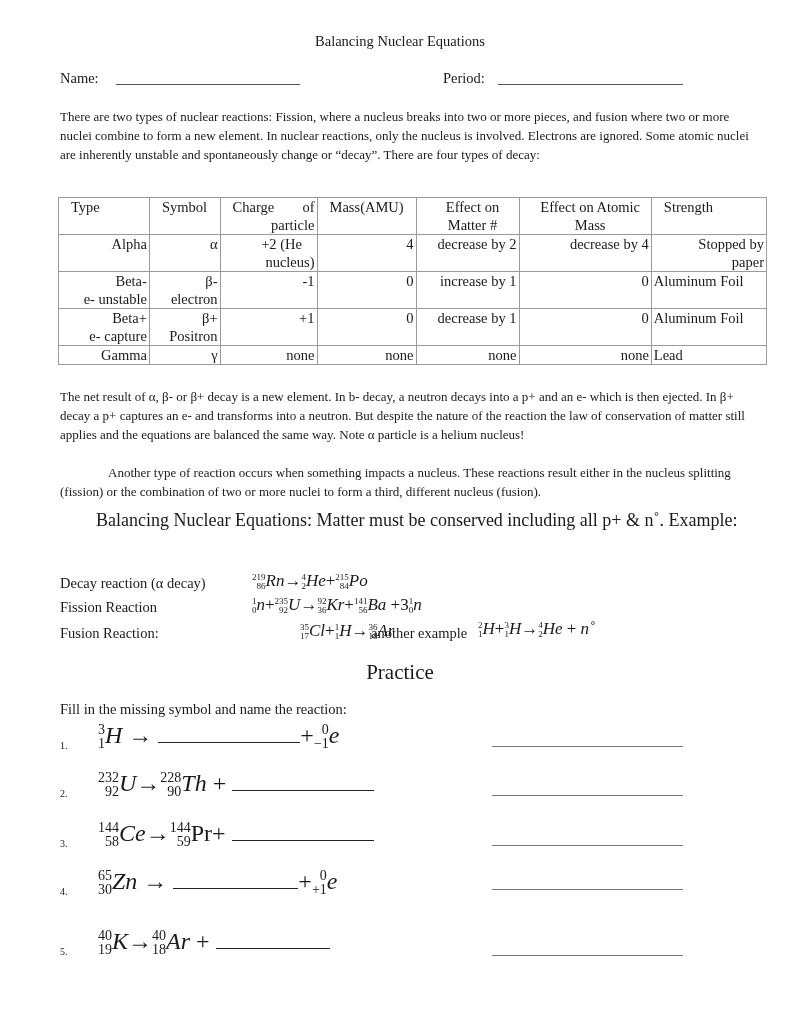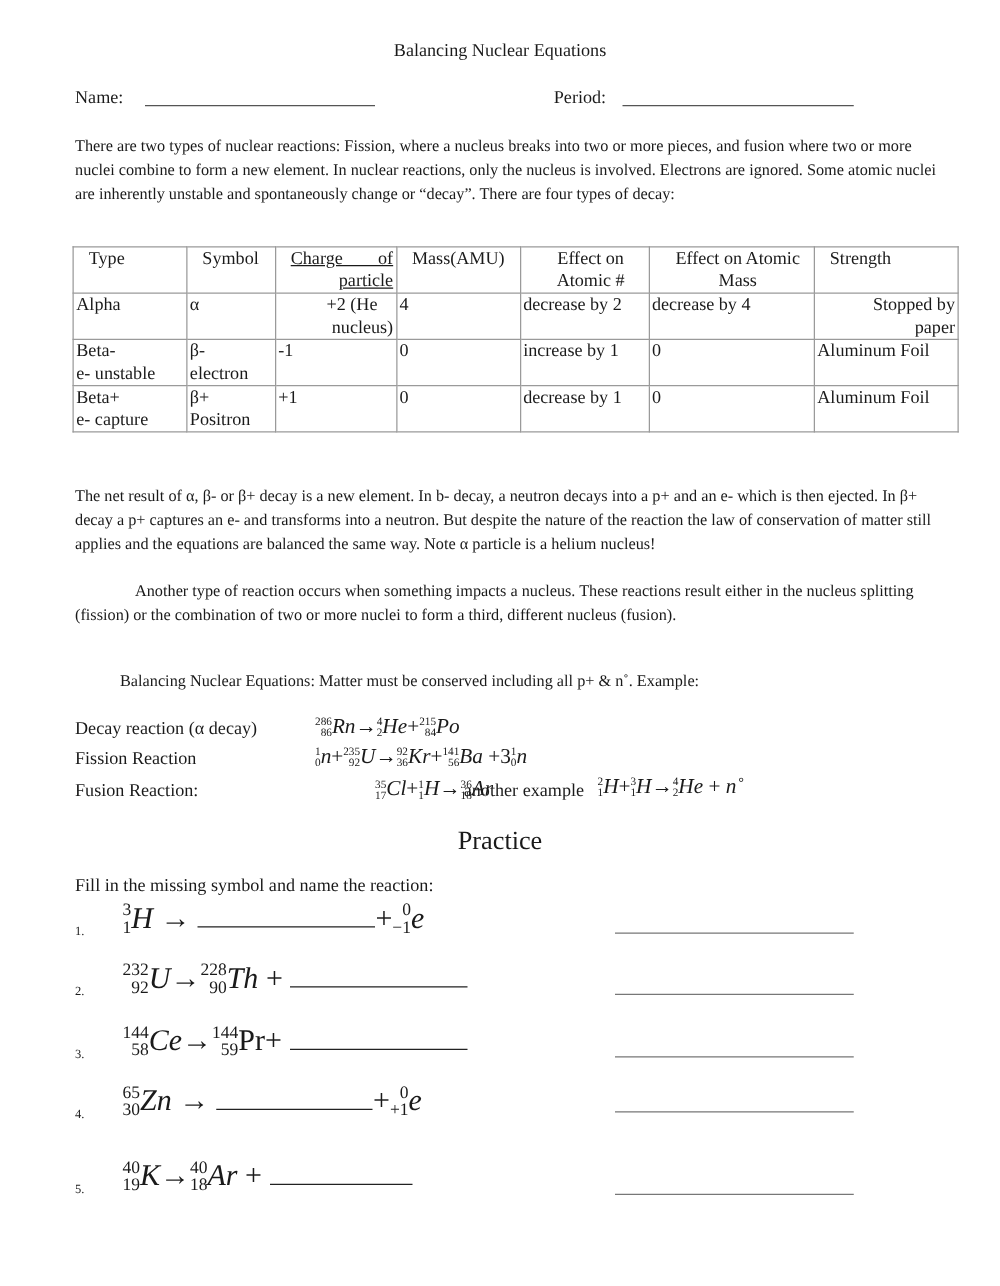--- a/index.html
+++ b/index.html
@@ -6,21 +6,21 @@
   body { width:800px; height:1029px; position:relative; overflow:hidden;
          font-family:"Liberation Serif", serif; color:#1a1a1a; font-size:14.5px; }
   .abs { position:absolute; }
   .title { top:33px; left:0; width:800px; text-align:center; font-size:14.5px; }
   .field-label { font-size:14.5px; }
   .uline { border-bottom:1px solid #555; height:0; }
   .para { left:60px; width:690px; line-height:19px; font-size:13px; }
   table.decay { position:absolute; left:58px; top:197px; width:709px; border-collapse:collapse; font-size:14.5px; line-height:18px; }
   table.decay td, table.decay th { border:1px solid #9a9a9a; padding:0 2px; vertical-align:top; font-weight:normal; }
   table.decay th { text-align:left;padding-left:12px; }
-  .c { text-align:left; }
+  .c { text-align:right; }
   .r { text-align:right; }
   .eq { font-family:"Liberation Serif", serif; font-style:italic; }
   .nuc { display:inline-flex; flex-direction:column; align-items:flex-end; vertical-align:middle; font-style:normal; line-height:1; }
   .nuc span { display:block; }
   .sm .nuc { font-size:9px; }
   .sm { font-size:17px; }
   .lg { font-size:24px; }
   .lg .nuc { font-size:14px; }
   .num { font-size:10px; }
   .blank { display:inline-block; border-bottom:1.5px solid #222; height:0; vertical-align:baseline; }
@@ -47,23 +47,23 @@
       <col style="width:96px">
       <col style="width:98px">
       <col style="width:102px">
       <col style="width:131px">
       <col style="width:114px">
   </colgroup>
   <thead>
     <tr>
       <th><span>Type</span></th>
       <th><span>Symbol</span></th>
-      <th class="r" style="text-align:justify;text-align-last:right;text-decoration:underline;"><span>Charge of particle</span></th>
+      <th class="r" style="text-align:justify;text-align-last:right;"><span>Charge of particle</span></th>
       <th><span>Mass(AMU)</span></th>
-      <th class="c" style="text-align:center;"><span>Effect on Atomic #</span></th>
+      <th class="c" style="text-align:center;"><span>Effect on Matter #</span></th>
       <th class="c" style="text-align:center;"><span>Effect on Atomic Mass</span></th>
       <th><span>Strength</span></th>
     </tr>
   </thead>
   <tbody id="table-body">
       <tr>
         <td class="c">
           <div>Alpha</div>
           <div></div>
         </td>
@@ -136,30 +136,57 @@
           <div>decrease by 1</div>
         </td>
         <td class="c">
           <div>0</div>
         </td>
         <td class="r" style="text-align: left;">
           <div>Aluminum Foil</div>
           <div></div>
         </td>
       </tr>
+      <tr>
+        <td class="c">
+          <div>Gamma</div>
+          <div></div>
+        </td>
+        <td class="c">
+          <div>γ</div>
+          <div></div>
+        </td>
+        <td class="c">
+          <div>none</div>
+          <div style="text-align: right;"></div>
+        </td>
+        <td class="c">
+          <div>none</div>
+        </td>
+        <td class="c">
+          <div>none</div>
+        </td>
+        <td class="c">
+          <div>none</div>
+        </td>
+        <td class="r" style="text-align: left;">
+          <div>Lead</div>
+          <div></div>
+        </td>
+      </tr>
     </tbody>
 </table>
 
 <div class="abs para" style="top:387px;">The net result of α, β- or β+ decay is a new element.  In b- decay, a neutron decays into a p+ and an e- which is then ejected.  In β+ decay a p+ captures an e- and transforms into a neutron.  But despite the nature of the reaction the law of conservation of matter still applies and the equations are balanced the same way.  Note α particle is a helium nucleus!</div>
 <div class="abs para" style="top:463px;text-indent:48px;">Another type of reaction occurs when something impacts a nucleus.  These reactions result either in the nucleus splitting (fission) or the combination of two or more nuclei to form a third, different nucleus (fusion).</div>
-<div class="abs" style="top:537px;left:96px;font-size:13px;">Balancing Nuclear Equations:  Matter must be conserved including all p+ &amp; n˚.  Example:</div>
+<div class="abs" style="top:510px;left:96px;font-size:18px;">Balancing Nuclear Equations:  Matter must be conserved including all p+ &amp; n˚.  Example:</div>
 
 <div class="abs" style="top:575px;left:60px;">Decay reaction (α decay)</div>
 <div class="abs eq sm" style="top:571px;left:252px;"><span class="nuc">
-      <span>286</span>
+      <span>219</span>
       <span>86</span>
     </span><span>Rn</span><span class="roman">→</span><span class="nuc">
       <span>4</span>
       <span>2</span>
     </span><span>He</span><span class="roman">+</span><span class="nuc">
       <span>215</span>
       <span>84</span>
     </span><span>Po</span></div>
 
 <div class="abs" style="top:599px;left:60px;">Fission Reaction</div>

